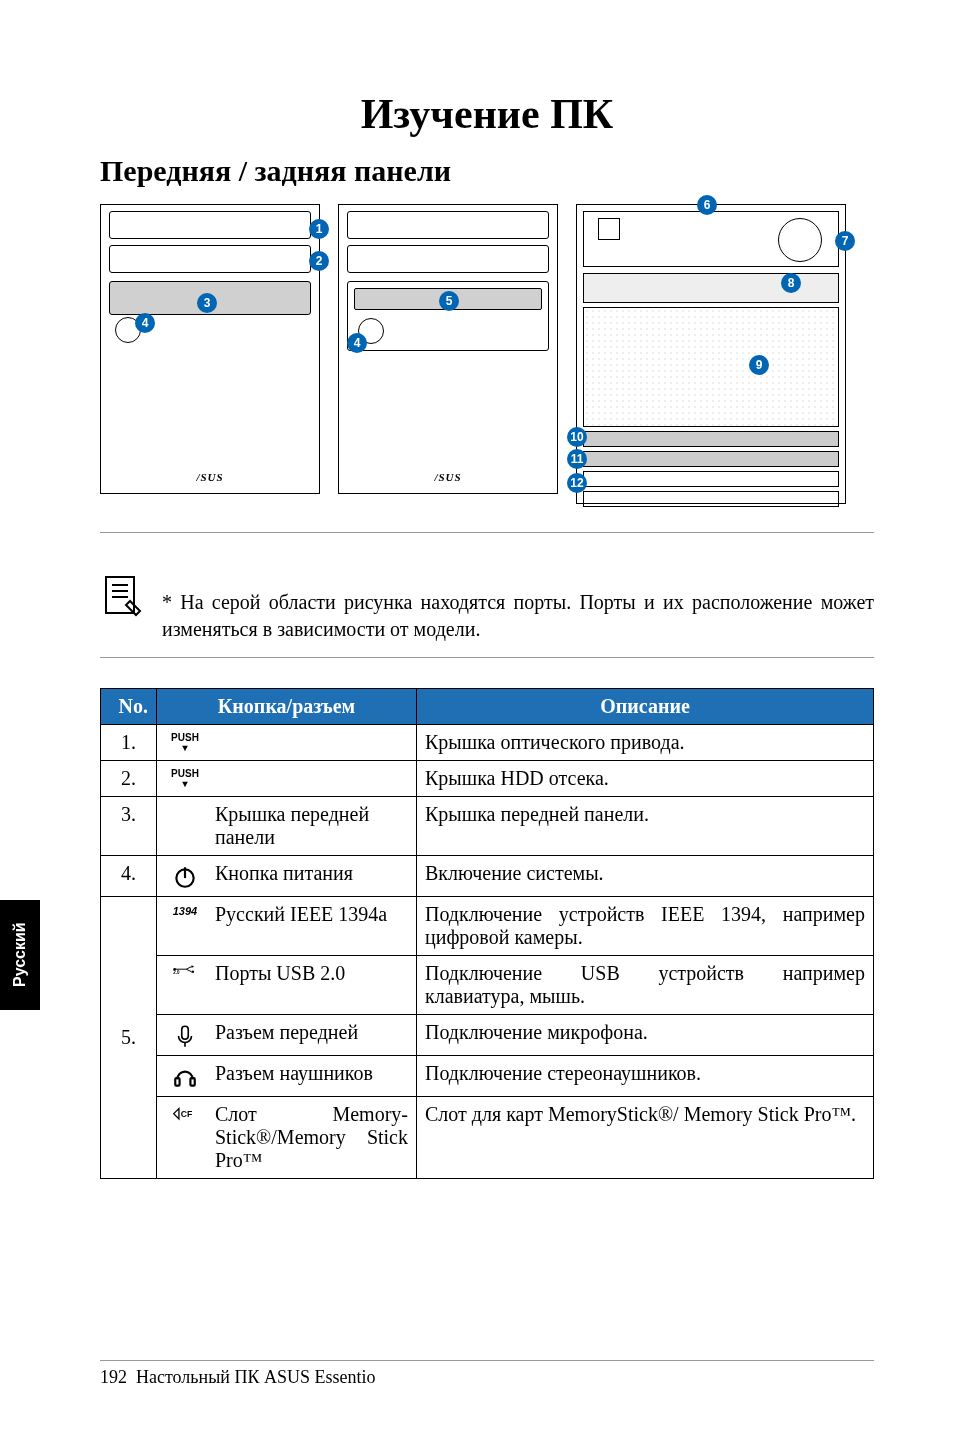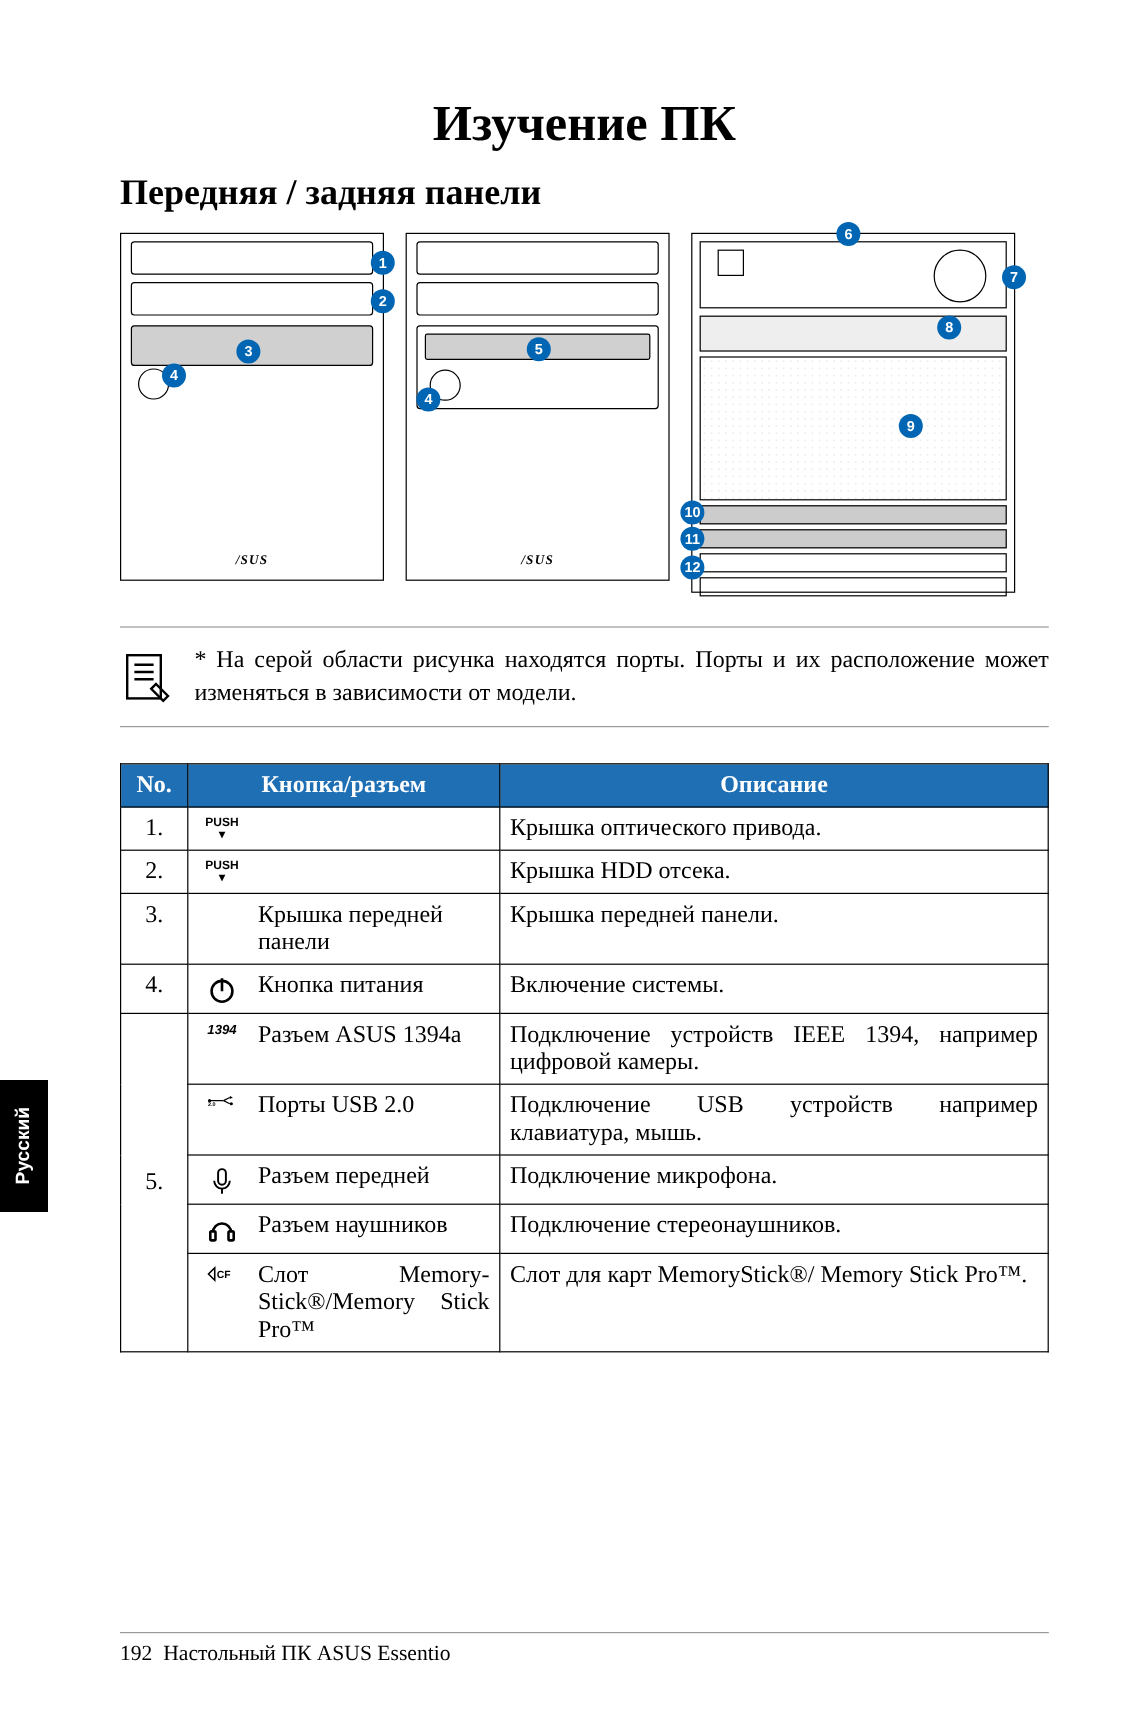--- a/index.html
+++ b/index.html
@@ -10,20 +10,21 @@
     background: #fff;
     color: #000;
     position: relative;
     padding: 80px 80px 40px 100px;
   }
   h1 {
     text-align: center;
     font-size: 42px;
     font-weight: bold;
     margin-bottom: 16px;
+    margin-top: 10px;
   }
   h2 {
     font-size: 30px;
     font-weight: bold;
     margin-bottom: 16px;
   }
   .figure-row {
     display: flex;
     gap: 18px;
     margin-bottom: 28px;
@@ -97,36 +98,37 @@
     margin-bottom: 30px;
   }
   .note-icon {
     width: 44px; height: 44px;
     flex-shrink: 0;
   }
   .note-text {
     font-size: 20px;
     line-height: 1.35;
     text-align: justify;
+    margin-top: 42px;
   }
 
   table {
     border-collapse: collapse;
     width: 100%;
     font-size: 20px;
   }
   th {
     background: #1f6fb5;
     color: #fff;
     font-weight: bold;
     padding: 6px 8px;
     border: 1px solid #000;
     text-align: center;
   }
-  th.no-col { width: 56px; text-align: center; margin-top: 16px; }
+  th.no-col { width: 56px; text-align: right; margin-top: 16px; }
   th.btn-col { width: 260px; text-align: center; }
   td {
     border: 1px solid #000;
     padding: 6px 8px;
     vertical-align: top;
   }
   td.no-cell { text-align: center; }
   .btn-cell { display: flex; gap: 10px; align-items: flex-start; }
   .icon-slot {
     width: 40px;
@@ -294,21 +296,21 @@
       <td>Включение системы.</td>
     </tr>
 
     <tr>
       <td class="no-cell" rowspan="5" style="vertical-align:middle;">5.</td>
       <td>
           <div class="btn-cell">
             <span class="icon-slot">
               <span class="label-1394">1394</span>
             </span>
-            <span>Разъем ASUS 1394a</span>
+            <span>Русский IEEE 1394a</span>
           </div>
         </td>
       <td style="text-align:justify;">Подключение устройств IEEE 1394, например цифровой камеры.</td>
     </tr>
     <tr>
       <td>
           <div class="btn-cell">
             <span class="icon-slot">
         <svg viewBox="0 0 40 16">
                 <circle cx="4" cy="8" r="2" fill="#000"></circle>

